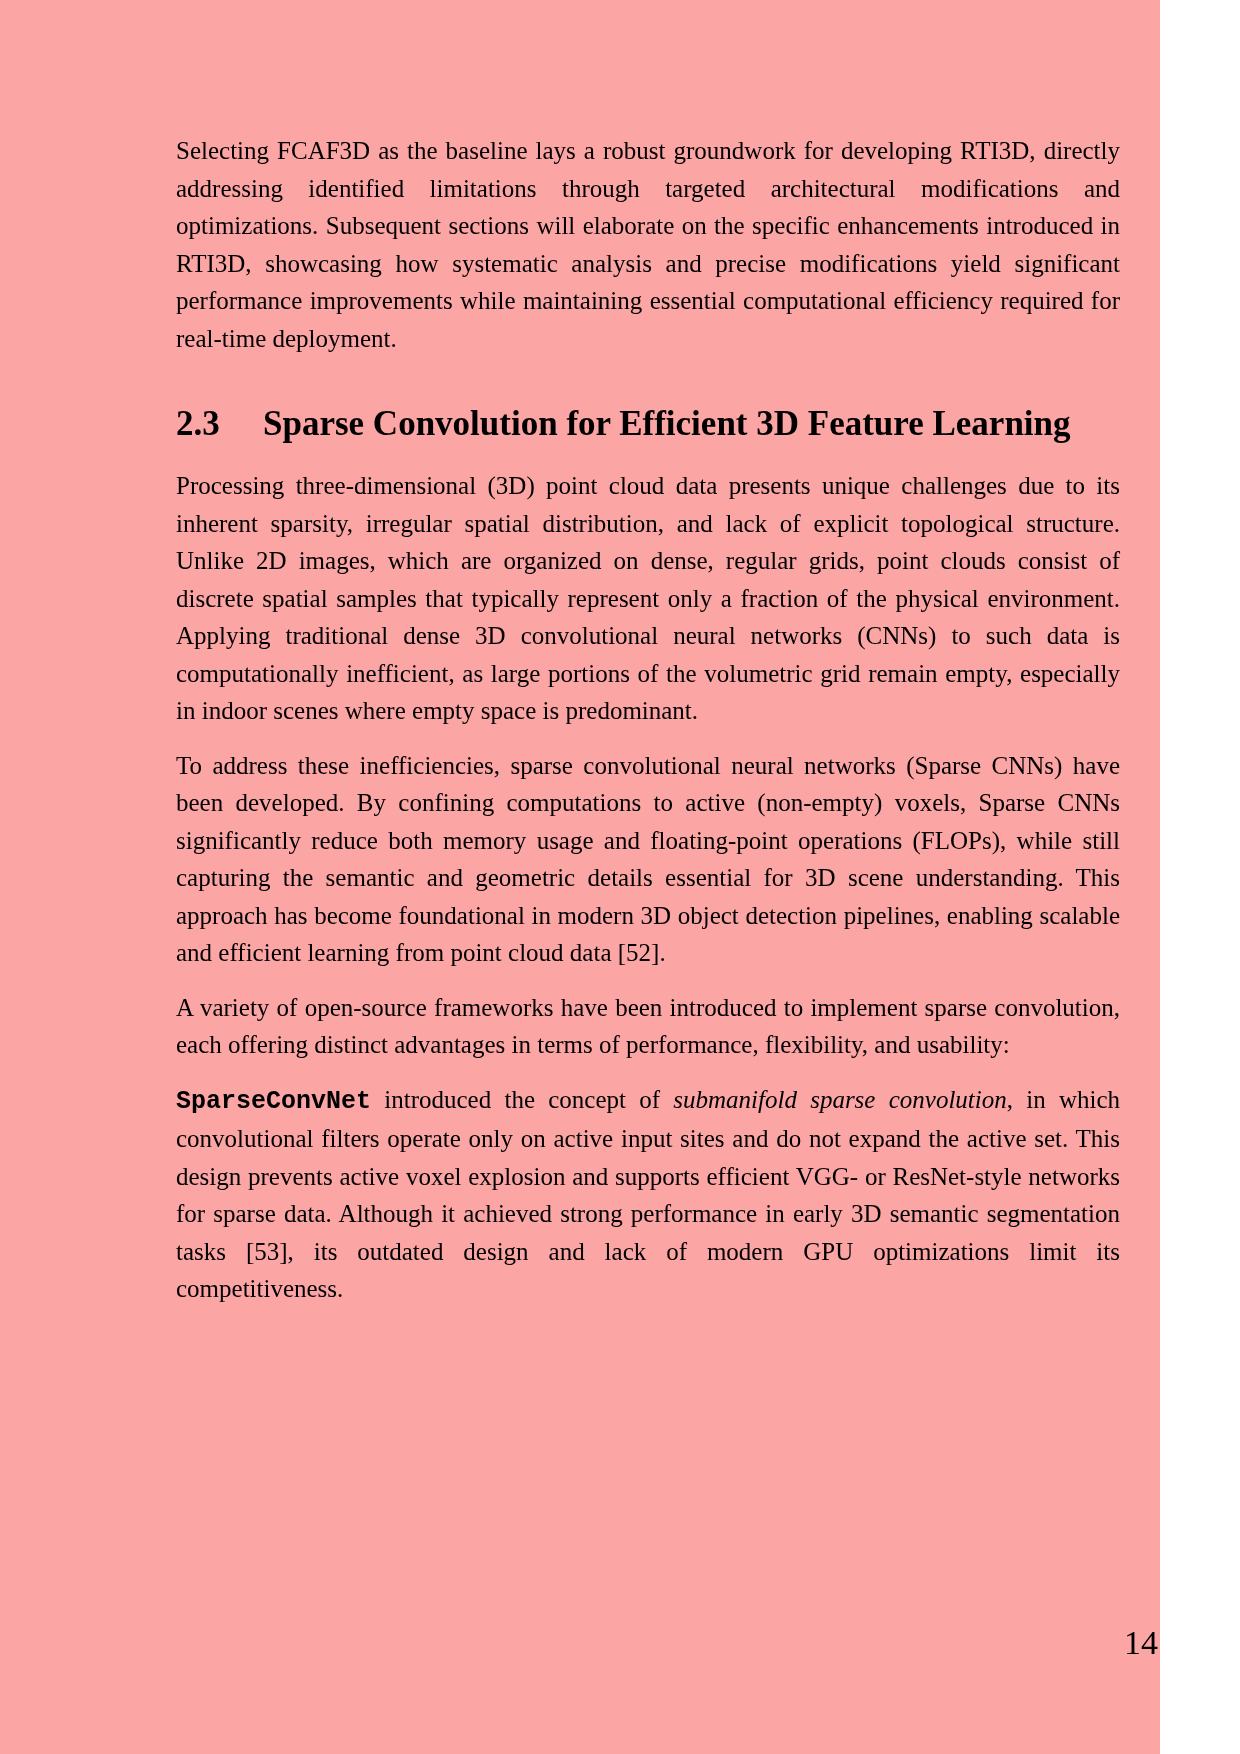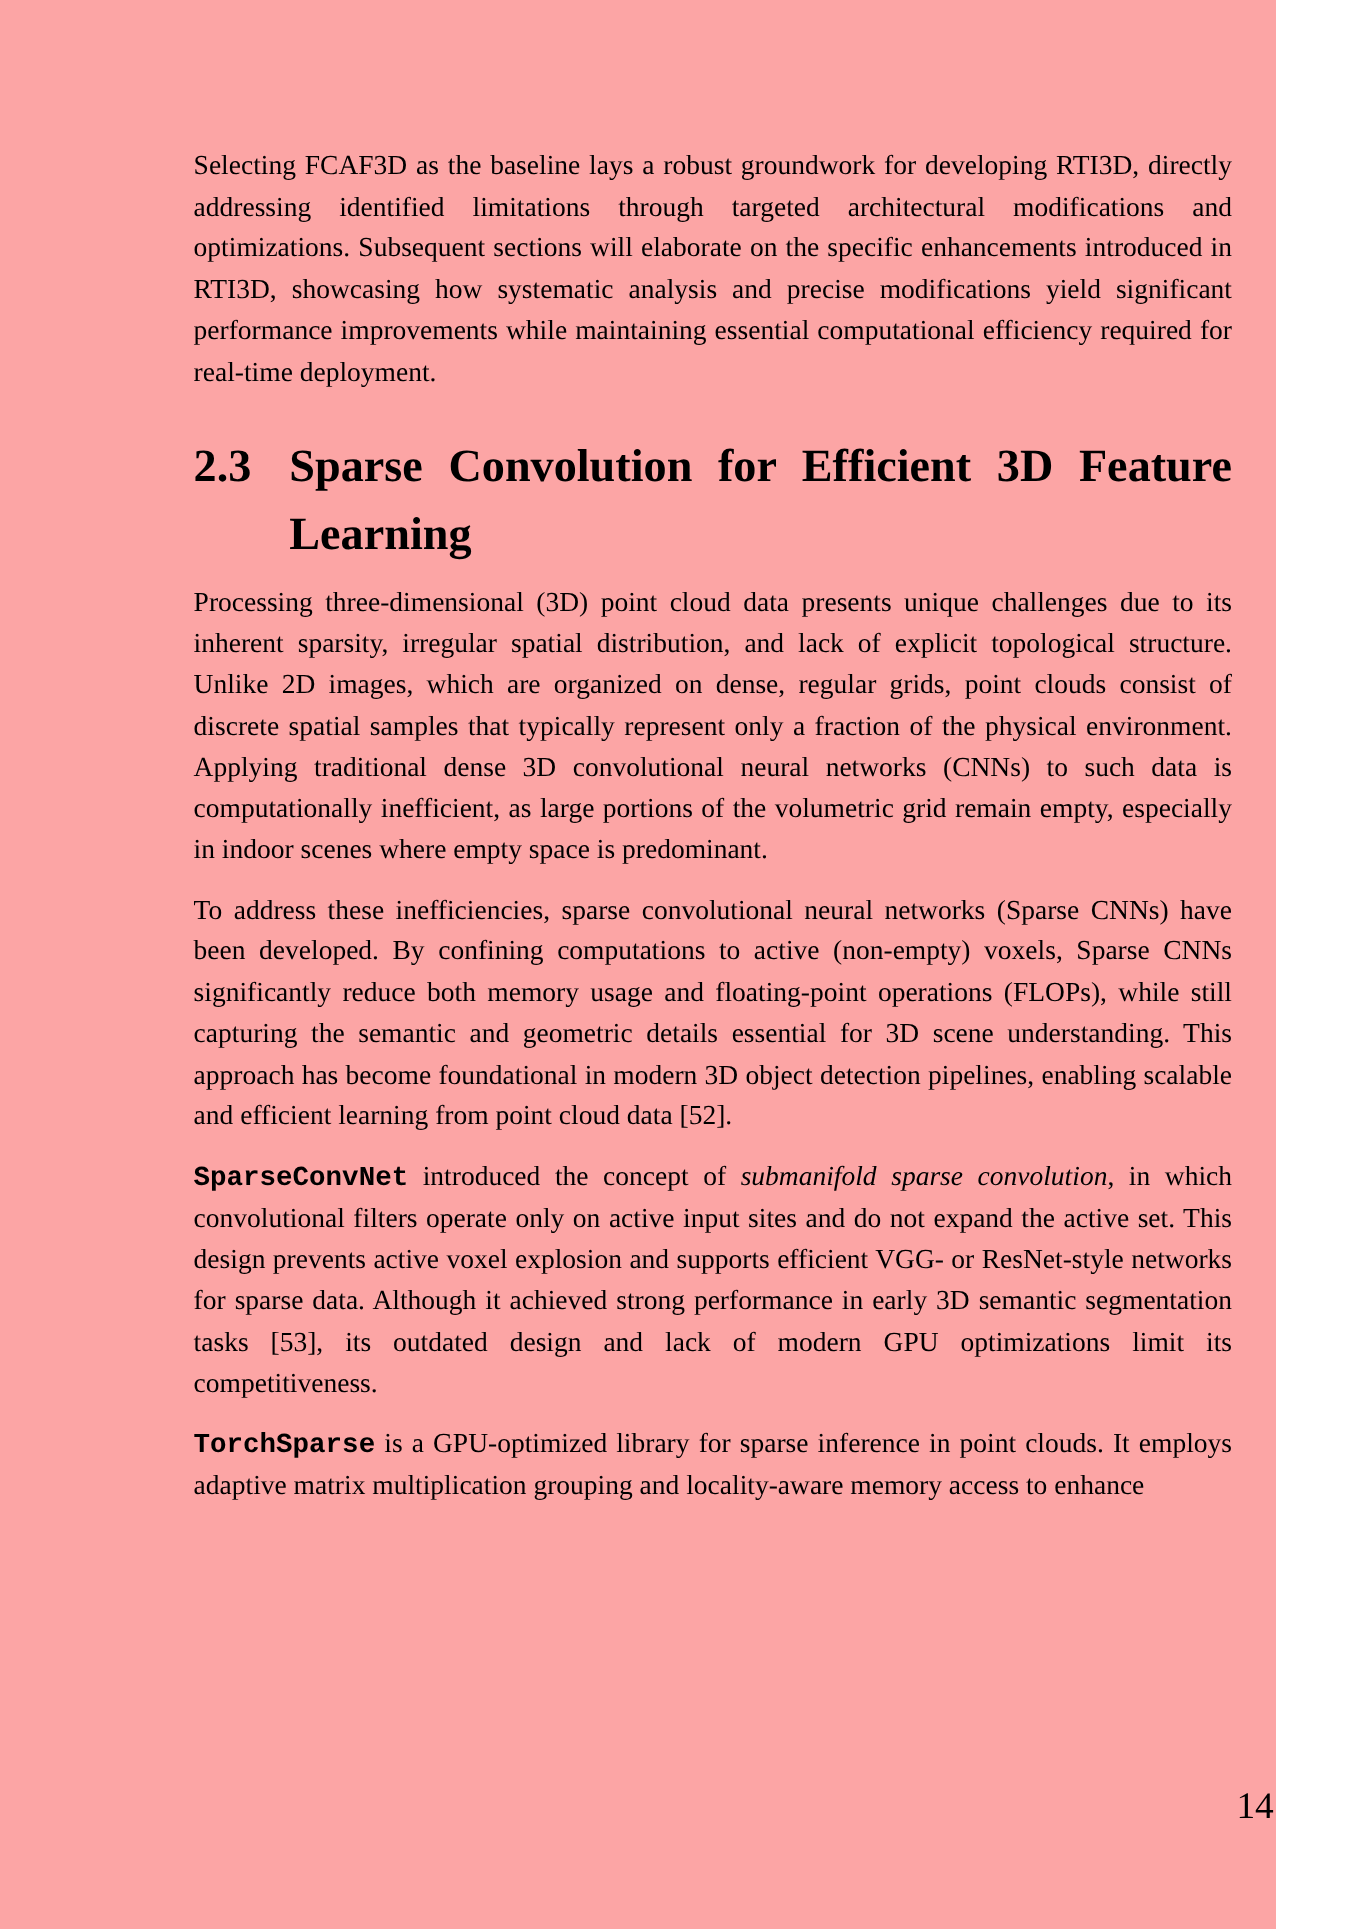--- a/index.html
+++ b/index.html
@@ -36,21 +36,21 @@
     text-align: justify;
     text-justify: inter-word;
   }
   p.body-par:last-child {
     margin-bottom: 0;
   }
   h2.section-heading {
     position: relative;
     margin: 36px 0 12px 0;
     padding-left: 87px;
-    font-size: 42px;
+    font-size: 35px;
     line-height: 62px;
     font-weight: bold;
     text-align: justify;
     text-justify: inter-word;
   }
   .sec-num {
     position: absolute;
     left: 0;
     top: 0;
   }
@@ -74,22 +74,22 @@
 
     <h2 class="section-heading">
       <span class="sec-num">2.3</span>
       <span class="sec-title">Sparse Convolution for Efficient 3D Feature Learning</span>
     </h2>
 
     <p class="body-par">Processing three-dimensional (3D) point cloud data presents unique challenges due to its inherent sparsity, irregular spatial distribution, and lack of explicit topological structure. Unlike 2D images, which are organized on dense, regular grids, point clouds consist of discrete spatial samples that typically represent only a fraction of the physical environment. Applying traditional dense 3D convolutional neural networks (CNNs) to such data is computationally inefficient, as large portions of the volumetric grid remain empty, especially in indoor scenes where empty space is predominant.</p>
 
     <p class="body-par">To address these inefficiencies, sparse convolutional neural networks (Sparse CNNs) have been developed. By confining computations to active (non-empty) voxels, Sparse CNNs significantly reduce both memory usage and floating-point operations (FLOPs), while still capturing the semantic and geometric details essential for 3D scene understanding. This approach has become foundational in modern 3D object detection pipelines, enabling scalable and efficient learning from point cloud data [52].</p>
 
+    <p class="body-par">A variety of open-source frameworks have been introduced to implement sparse convolution, each offering distinct advantages in terms of performance, flexibility, and usability:</p>
 
 
     <p class="body-par"><b>SparseConvNet</b><span> introduced the concept of </span><i>submanifold sparse convolution</i><span>, in which convolutional filters operate only on active input sites and do not expand the active set. This design prevents active voxel explosion and supports efficient VGG- or ResNet-style networks for sparse data. Although it achieved strong performance in early 3D semantic segmentation tasks [53], its outdated design and lack of modern GPU optimizations limit its competitiveness.</span></p>
 
-    <p class="body-par"><b>TorchSparse</b><span> is a GPU-optimized library for sparse inference in point clouds. It employs adaptive matrix multiplication grouping and locality-aware memory access to enhance</span></p>
 
   </div>
 
   <div class="page-number">14</div>
 </div>
 
 </body></html>

